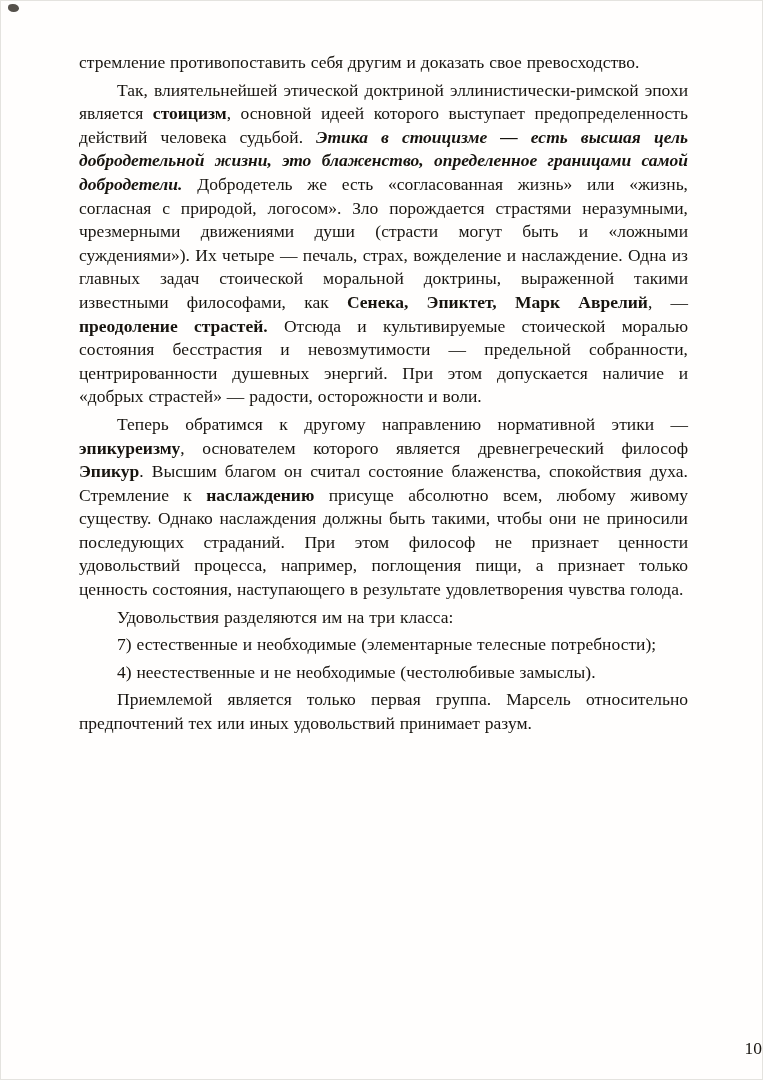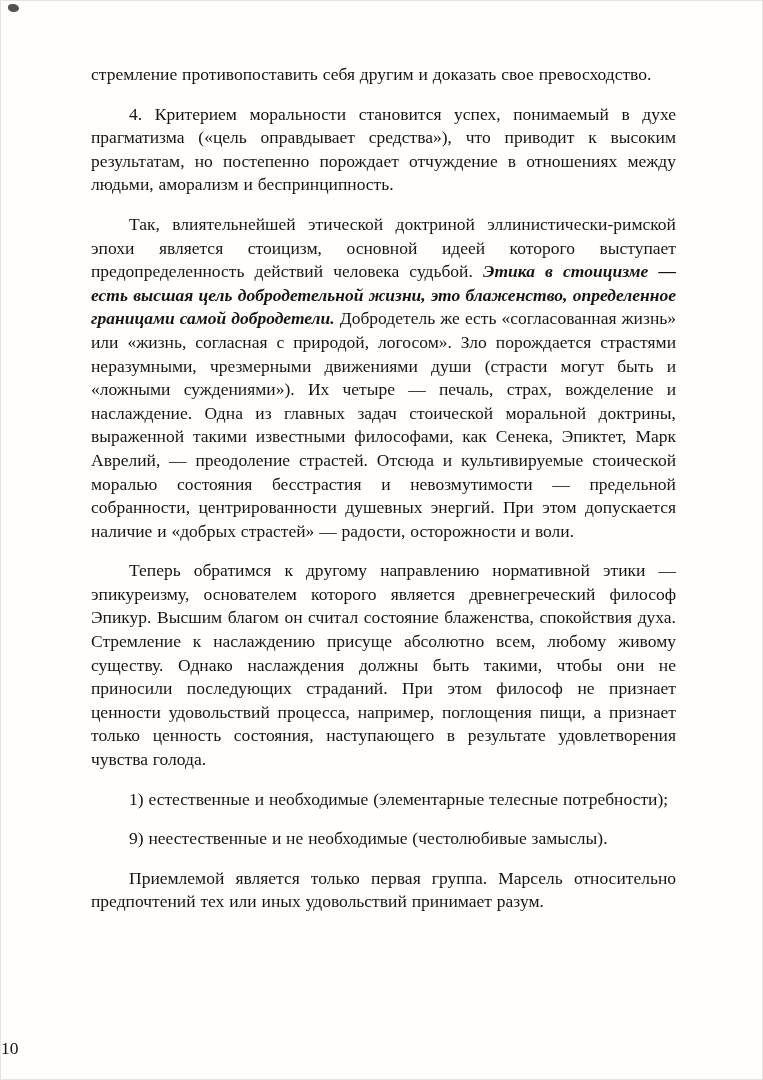--- a/index.html
+++ b/index.html
@@ -35,48 +35,48 @@
   }
   .text-block {
     font-size: 17.5px;
     line-height: 23.6px;
     text-align: justify;
     hyphens: auto;
     -webkit-hyphens: auto;
     word-spacing: 0.5px;
   }
   p.para {
-    margin: 16px;
+    margin: 4px;
     text-indent: 38px;
   }
   p.para.no-indent {
     text-indent: 0;
   }
-  .b  { font-weight: normal; }
+  .b  { font-weight: bold; }
   .bi { font-weight: bold; font-style: italic; }
   .footer {
     position: absolute;
     bottom: 20px;
     left: 0;
     width: 100%;
-    text-align: left;
+    text-align: right;
     font-size: 17.5px;
     color: #17140f;
   }
 </style>
 </head>
 <body>
 
 <div class="page">
   <div class="scan-artifact"></div>
 
   <div class="text-block">
       <p class="para no-indent"><span>стремление противопоставить себя другим и доказать свое превосходство.</span></p>
-      <p class="para"><span>4. Критерием моральности становится успех, понимаемый в духе прагматизма («цель оправдывает средства»), что приводит к высоким результатам, но постепенно порождает отчуждение в отношениях между людьми, аморализм и беспринципность.</span></p>
       <p class="para"><span>Так, влиятельнейшей этической доктриной эллинистически-римской эпохи является </span><span class="b">стоицизм</span><span>, основной идеей которого выступает предопределенность действий человека судьбой. </span><span class="bi">Этика в стоицизме — есть высшая цель добродетельной жизни, это блаженство, определенное границами самой добродетели.</span><span> Добродетель же есть «согласованная жизнь» или «жизнь, согласная с природой, логосом». Зло порождается страстями неразумными, чрезмерными движениями души (страсти могут быть и «ложными суждениями»). Их четыре — печаль, страх, вожделение и наслаждение. Одна из главных задач стоической моральной доктрины, выраженной такими известными философами, как </span><span class="b">Сенека, Эпиктет, Марк Аврелий</span><span>, — </span><span class="b">преодоление страстей.</span><span> Отсюда и культивируемые стоической моралью состояния бесстрастия и невозмутимости — предельной собранности, центрированности душевных энергий. При этом допускается наличие и «добрых страстей» — радости, осторожности и воли.</span></p>
       <p class="para"><span>Теперь обратимся к другому направлению нормативной этики — </span><span class="b">эпикуреизму</span><span>, основателем которого является древнегреческий философ </span><span class="b">Эпикур</span><span>. Высшим благом он считал состояние блаженства, спокойствия духа. Стремление к </span><span class="b">наслаждению</span><span> присуще абсолютно всем, любому живому существу. Однако наслаждения должны быть такими, чтобы они не приносили последующих страданий. При этом философ не признает ценности удовольствий процесса, например, поглощения пищи, а признает только ценность состояния, наступающего в результате удовлетворения чувства голода.</span></p>
-      <p class="para"><span>1) естественные и необходимые (элементарные телесные потребности);</span></p>
-      <p class="para"><span>9) неестественные и не необходимые (честолюбивые замыслы).</span></p>
+      <p class="para"><span>Удовольствия разделяются им на три класса:</span></p>
+      <p class="para"><span>7) естественные и необходимые (элементарные телесные потребности);</span></p>
+      <p class="para"><span>4) неестественные и не необходимые (честолюбивые замыслы).</span></p>
       <p class="para"><span>Приемлемой является только первая группа. Марсель относительно предпочтений тех или иных удовольствий принимает разум.</span></p>
     </div>
 
   <div class="footer">10</div>
 </div>
 
 </body></html>

